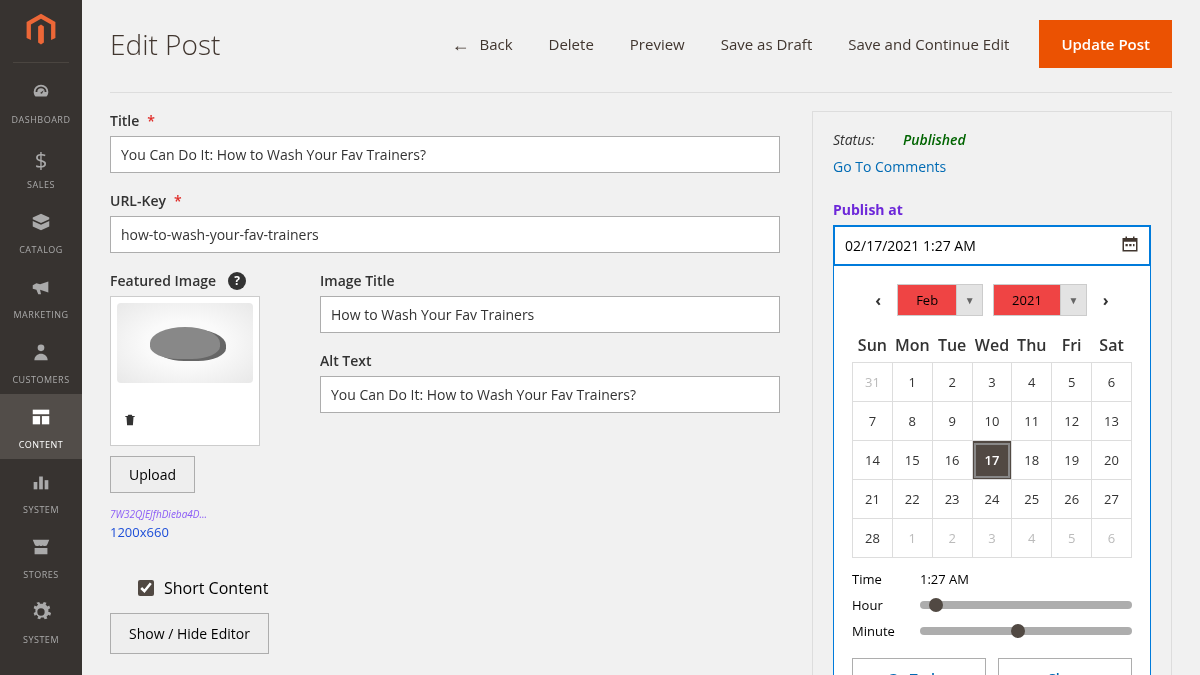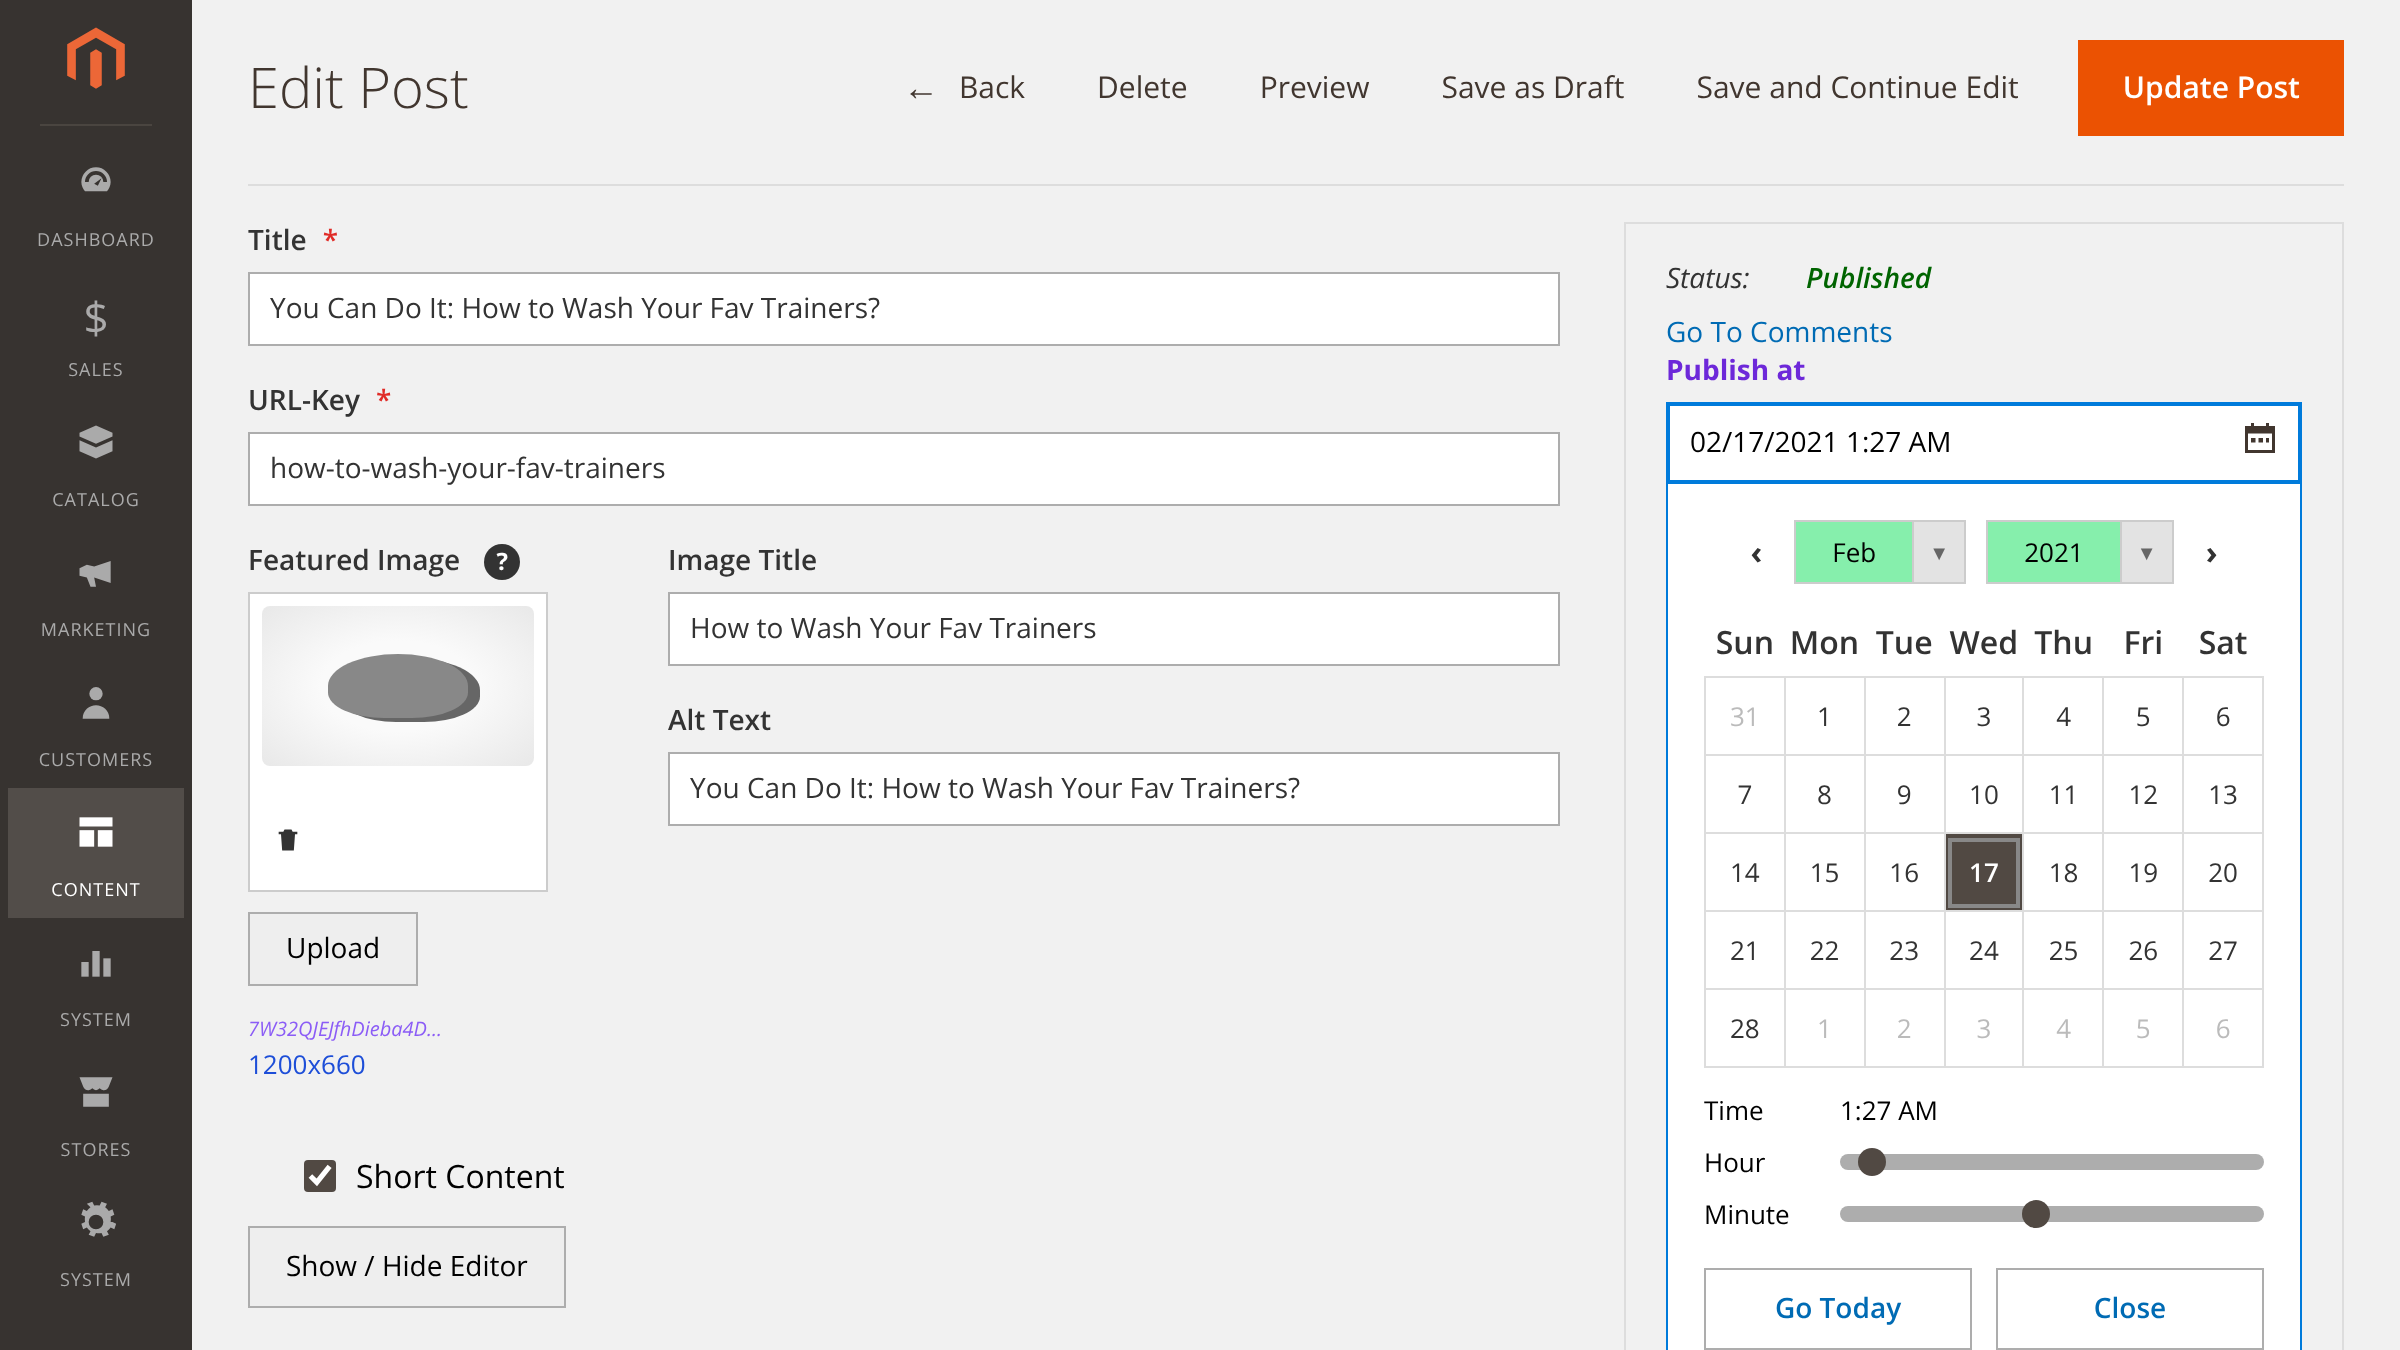--- a/index.html
+++ b/index.html
@@ -1,18 +1,18 @@
 <!DOCTYPE html>
 <html><head>
 <meta charset="utf-8">
 <style>
 * { box-sizing: border-box; margin: 0; padding: 0; font-family: 'Open Sans', Arial, sans-serif; }
 body { background: #f5f5f5; overflow: hidden; }
 .app { display: flex; height: 675px; width: 1200px; }
-.sidebar { width: 96px; background: #373330; display: flex; flex-direction: column; align-items: center; padding-top: 10px; }
+.sidebar { width: 82px; background: #373330; display: flex; flex-direction: column; align-items: center; padding-top: 10px; }
 .logo { width: 40px; height: 40px; margin-bottom: 8px; display:flex; align-items:center; justify-content:center; }
 .logo svg { width: 36px; height: 36px; }
 .sidebar hr { width: 56px; border: none; border-top: 1px solid #4a4540; margin: 4px 0 6px 0; }
 .nav-item { width: 88px; padding: 10px 4px 8px 4px; display: flex; flex-direction: column; align-items: center; cursor: pointer; }
 .nav-item.active { background: #524d49; }
 .nav-icon { font-size: 22px; color: #aaa; margin-bottom: 4px; }
 .nav-item.active .nav-icon { color: #fff; }
 .nav-label { font-size: 9px; color: #aaa; letter-spacing: 0.5px; }
 .nav-item.active .nav-label { color: #fff; }
 .main { flex: 1; background: #f1f1f1; padding: 0 28px; overflow: hidden; }
@@ -39,30 +39,30 @@
 .upload-btn { padding: 8px 18px; border: 1px solid #adadad; background: #eee; font-size: 14px; cursor: pointer; margin-top: 10px; }
 .filename { font-size: 10px; color: #8b5cf6; margin-top: 14px; max-width: 150px; overflow: hidden; text-overflow: ellipsis; white-space: nowrap; font-style: italic; }
 .filedim { font-size: 13px; color: #1d4ed8; margin-top: 2px; }
 .checkbox-row { display: flex; align-items: center; margin-top: 36px; padding-left: 28px; }
 .checkbox-row input { width: 16px; height: 16px; margin-right: 10px; accent-color: #514943;}
 .editor-btn { padding: 10px 18px; border: 1px solid #adadad; background: #eee; font-size: 14px; cursor: pointer; margin-top: 14px; }
 .side-box { background: #f1f1f1; border: 1px solid #ddd; padding: 18px 20px; }
 .status-row { display: flex; margin-bottom: 8px; font-size: 14px; font-style: italic;}
 .status-label { width: 70px; color: #333; }
 .status-val { color: #006400; font-weight: 600; }
-.comments-link { color: #006bb4; font-size: 14px; cursor: pointer; display: block; margin-bottom: 0; }
+.comments-link { color: #006bb4; font-size: 14px; cursor: pointer; display: block; margin-bottom: 24px; }
 .pub-label { font-size: 14px; color: #6d28d9; margin-bottom: 6px; font-weight: bold; }
 .date-input-wrap { position: relative; border: 2px solid #007bdb; background: #fff; }
 .date-input { width: 100%; padding: 9px 40px 9px 10px; border: none; font-size: 14px; outline: none; }
 .cal-icon { position: absolute; right: 10px; top: 50%; transform: translateY(-50%); font-size: 18px; color: #41362f; pointer-events: none; }
 .datepicker { background: #fff; border: 1px solid #007bdb; border-top: none; padding: 18px; }
 .dp-header { display: flex; align-items: center; justify-content: center; gap: 10px; margin-bottom: 12px; }
 .dp-nav { font-size: 16px; color: #333; cursor: pointer; padding: 0 6px; font-weight: bold; }
 .dp-select { display: flex; }
-.dp-sel-val { padding: 6px 18px; border: 1px solid #ccc; background: #86efac; font-size: 13px; }
+.dp-sel-val { padding: 6px 18px; border: 1px solid #ccc; background: #ef4444; font-size: 13px; }
 .dp-sel-btn { width: 26px; background: #e3e3e3; border: 1px solid #ccc; border-left: none; display: flex; align-items: center; justify-content: center; font-size: 10px; color: #666; }
 .calendar { width: 100%; border-collapse: collapse; }
 .calendar th { font-size: 16px; font-weight: 600; color: #333; padding: 6px 0; text-align: center; }
 .calendar td { border: 1px solid #ddd; text-align: center; padding: 10px 0; font-size: 13px; color: #333; cursor: pointer; width: 14.28%; }
 .calendar td.other { color: #bbb; }
 .calendar td.selected { background: #514943; color: #fff; font-weight: 600; outline: 2px solid #888; outline-offset: -4px;}
 .dp-time { display: flex; align-items: center; margin-top: 12px; font-size: 13px; }
 .dp-time-label { width: 68px; }
 .dp-slider-row { display: flex; align-items: center; margin-top: 8px; font-size: 13px; }
 .dp-slider-label { width: 68px; }

